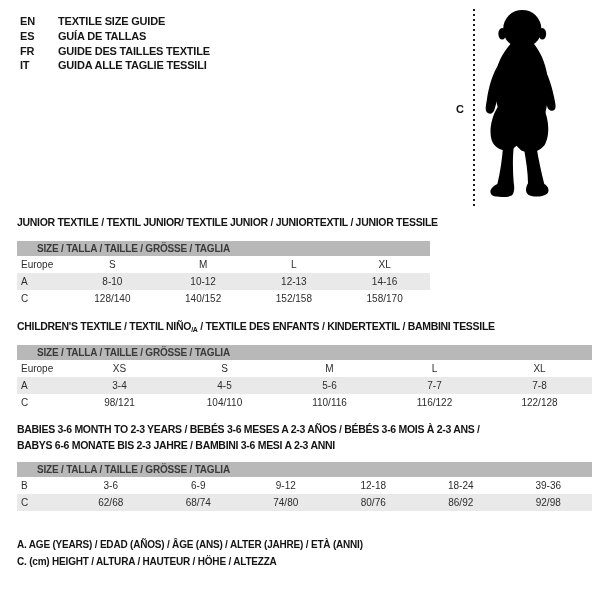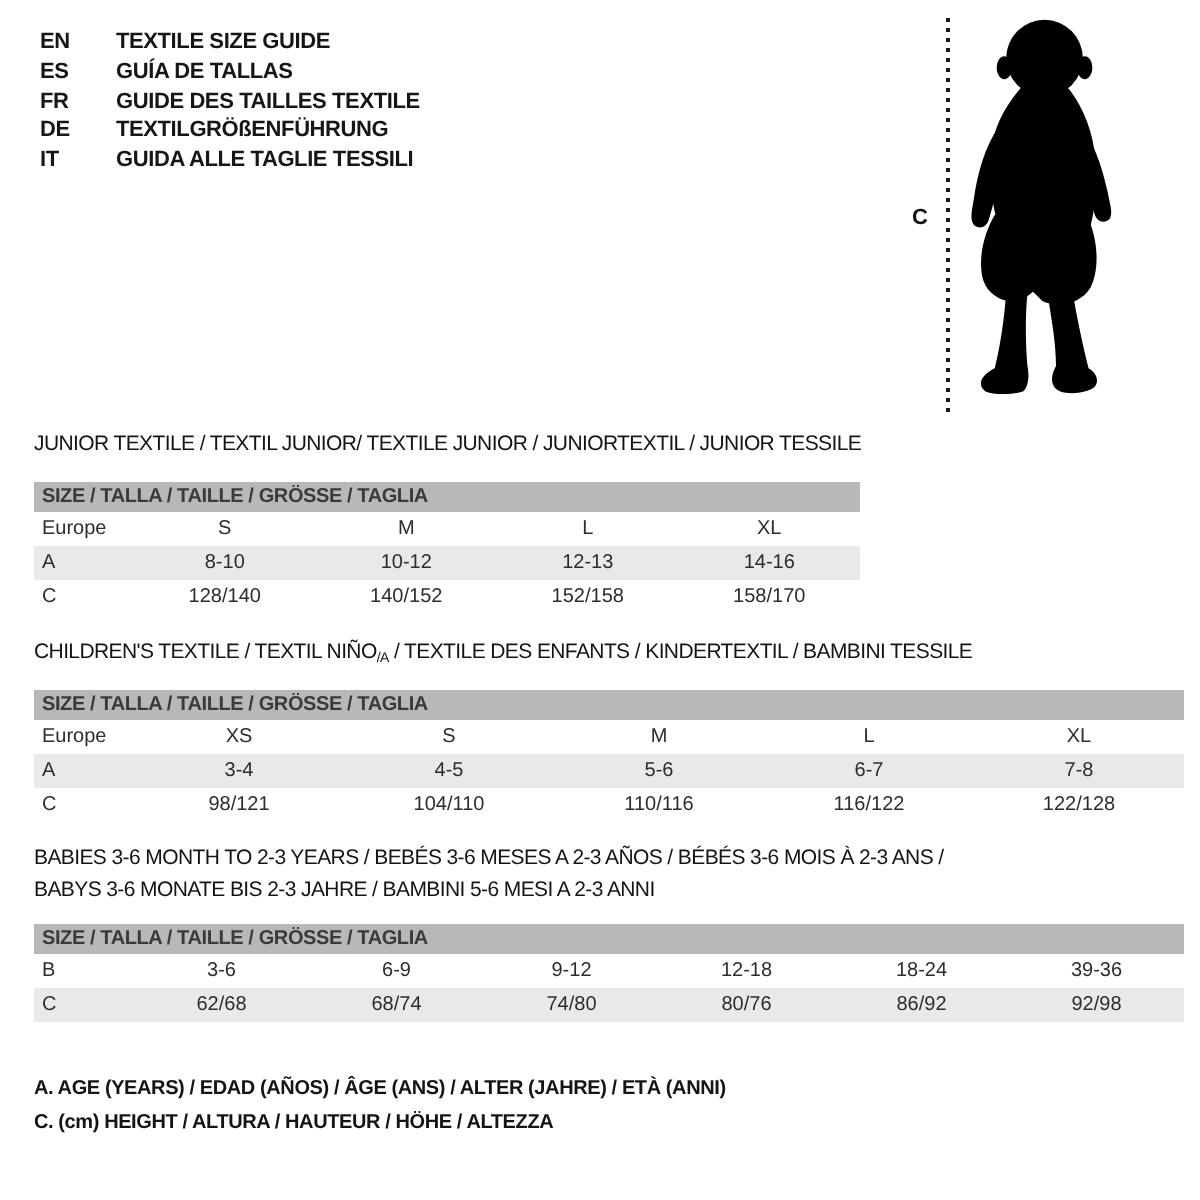--- a/index.html
+++ b/index.html
@@ -18,35 +18,35 @@
   
   .figure { position:absolute; left:452px; top:6px; width:135px; height:204px; }
   .measure-line {
     position:absolute; left:21px; top:3px; width:2px; height:199px;
     background:repeating-linear-gradient(to bottom, #1b1b1b 0 2px, transparent 2px 5px);
   }
   .c-label { position:absolute; left:4px; top:97px; font-weight:700; font-size:11px; color:#111; }
   .baby-svg { position:absolute; left:27px; top:2px; width:98px; height:201px; }
   
   .sec-title {
-    position:absolute; left:17px; font-weight:400; font-size:10.5px;
+    position:absolute; left:17px; font-weight:700; font-size:10.5px;
     letter-spacing:-0.3px; color:#141414; white-space:nowrap; line-height:16px;
   }
   .sec-title .subscript { font-size:7px; vertical-align:-2px; }
   .title-1 { top:214px; }
   .title-2 { top:318px; }
   .title-3 { top:421px; }
   
   .tbl { position:absolute; left:17px; }
   .tbl-1 { top:241px; width:413px; }
   .tbl-2 { top:345px; width:575px; }
   .tbl-3 { top:462px; width:575px; }
   .size-bar {
     height:15px; background:var(--bar-color,#b8b8b8); display:flex; align-items:center;
-    padding-left:4px; box-sizing:border-box; font-weight:700; font-size:10px;
+    padding-left:20px; box-sizing:border-box; font-weight:700; font-size:10px;
     letter-spacing:-0.2px; color:#3a3a3a; white-space:nowrap;
   }
   .t-row { display:flex; height:17px; align-items:center; font-size:10px; color:#2d2d2d; }
   .t-row.shade { background:var(--shade-color,#e9e9e9); }
   .row-label { width:50px; padding-left:4px; box-sizing:border-box; white-space:nowrap; }
   .cell { flex:1 1 0; text-align:center; white-space:nowrap; }
   
   .footnotes { position:absolute; left:17px; top:536px; }
   .footnote {
     height:17px; display:flex; align-items:center; font-weight:700; font-size:10px;
@@ -61,24 +61,20 @@
     <span class="lang-code">EN</span>
     <span class="lang-title">TEXTILE SIZE GUIDE</span>
   </div>
   <div class="lang-row">
     <span class="lang-code">ES</span>
     <span class="lang-title">GUÍA DE TALLAS</span>
   </div>
   <div class="lang-row">
     <span class="lang-code">FR</span>
     <span class="lang-title">GUIDE DES TAILLES TEXTILE</span>
-  </div>
-  <div class="lang-row">
-    <span class="lang-code">DE</span>
-    <span class="lang-title">TEXTILGRÖßENFÜHRUNG</span>
   </div>
   <div class="lang-row">
     <span class="lang-code">IT</span>
     <span class="lang-title">GUIDA ALLE TAGLIE TESSILI</span>
   </div>
 </div>
 
 <div class="figure">
   <span class="c-label">C</span>
   <div class="measure-line"></div>
@@ -132,36 +128,36 @@
     <span class="cell">S</span>
     <span class="cell">M</span>
     <span class="cell">L</span>
     <span class="cell">XL</span>
   </div>
   <div class="t-row shade">
     <span class="row-label">A</span>
     <span class="cell">3-4</span>
     <span class="cell">4-5</span>
     <span class="cell">5-6</span>
-    <span class="cell">6-7</span>
+    <span class="cell">7-7</span>
     <span class="cell">7-8</span>
   </div>
   <div class="t-row">
     <span class="row-label">C</span>
     <span class="cell">98/121</span>
     <span class="cell">104/110</span>
     <span class="cell">110/116</span>
     <span class="cell">116/122</span>
     <span class="cell">122/128</span>
   </div>
 </div>
 
 <div class="sec-title title-3">
   <div>BABIES 3-6 MONTH TO 2-3 YEARS / BEBÉS 3-6 MESES A 2-3 AÑOS / BÉBÉS 3-6 MOIS À 2-3 ANS /</div>
-  <div>BABYS 3-6 MONATE BIS 2-3 JAHRE / BAMBINI 5-6 MESI A 2-3 ANNI</div>
+  <div>BABYS 6-6 MONATE BIS 2-3 JAHRE / BAMBINI 3-6 MESI A 2-3 ANNI</div>
 </div>
 <div class="tbl tbl-3">
   <div class="size-bar">SIZE / TALLA / TAILLE / GRÖSSE / TAGLIA</div>
   <div class="t-row">
     <span class="row-label">B</span>
     <span class="cell">3-6</span>
     <span class="cell">6-9</span>
     <span class="cell">9-12</span>
     <span class="cell">12-18</span>
     <span class="cell">18-24</span>

